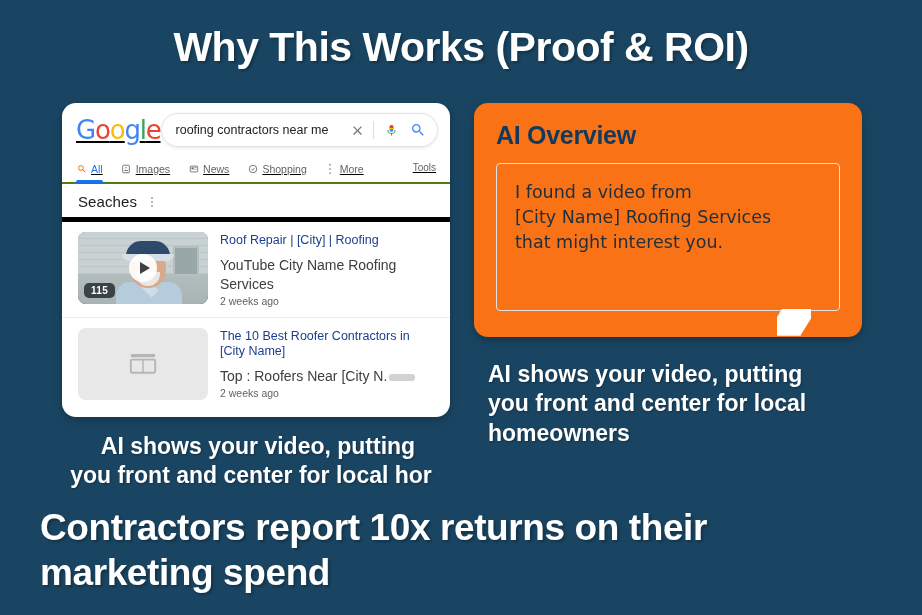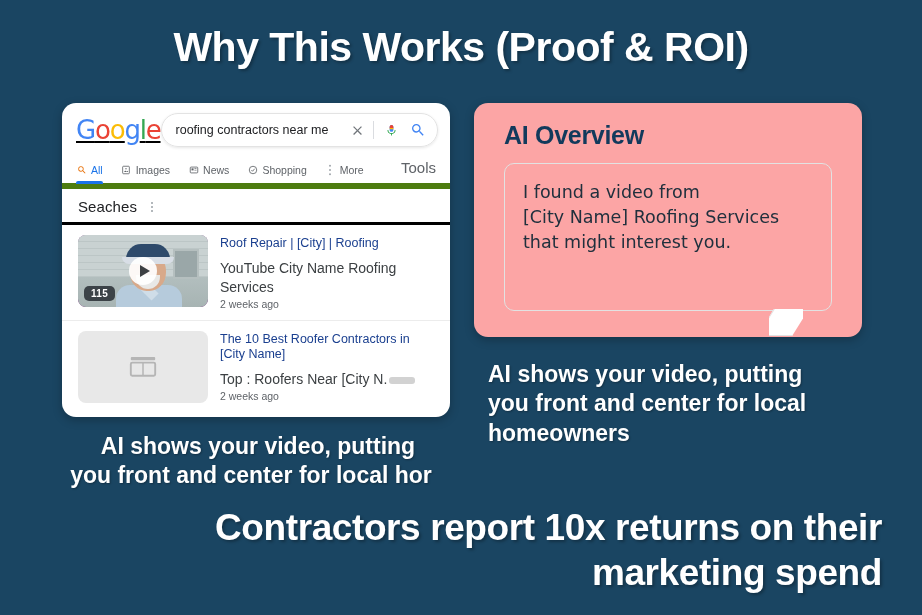--- a/index.html
+++ b/index.html
@@ -73,45 +73,46 @@
   .g-icon { display:flex; align-items:center; justify-content:center; }
   .g-clear { width: 20px; margin-right: 6px; }
   .g-divider { width:1px; height:18px; background:#dadce0; margin-right:8px; }
   .g-mic { width: 18px; margin-right: 9px; }
   .g-search-ico { width: 18px; }
 
   
   .g-tabs {
     display: flex; align-items: center;
     padding: 6px 14px 0 14px;
-    border-bottom: 6px solid #4d7c0f;
+    border-bottom: 2px solid #4d7c0f;
     position: relative;
+    text-decoration: underline;
   }
   .g-tab {
     display:flex; align-items:center; gap:4px;
     font-size: 10.5px;
     color: #5f6368;
     padding: 4px 0 7px 0;
     margin-right: 18px;
     white-space: nowrap;
     position: relative;
   }
   .g-tab.active { color: #1a73e8; }
   .g-tab.active::after {
     content:""; position:absolute; left:0; right:0; bottom:-1px;
     height:3px; background:#1a73e8; border-radius:2px 2px 0 0;
   }
   .g-tab-ico { width: 11px; height: 11px; display:flex; align-items:center; justify-content:center; }
-  .g-tools { margin-left:auto; margin-right:0; font-size:15px; color:#5f6368; padding-bottom:7px;text-align:center; }
+  .g-tools { margin-left:auto; margin-right:0; font-size:10px; color:#5f6368; padding-bottom:7px;text-align:center; }
 
   
   .g-seaches-row {
     display:flex; align-items:center;
     padding: 9px 14px 7px 16px;
-    border-bottom: 3px solid #000000;
+    border-bottom: 5px solid #000000;
   }
   .g-seaches {
     font-size: 15px; color:#202124; font-weight:400;
     letter-spacing: 0.1px;
   }
   .g-kebab {
     margin-left: 14px;
     display:flex; flex-direction:column; gap:2px; align-items:center;
   }
   .g-kebab i { width:2px; height:2px; background:#9aa0a6; border-radius:50%; display:block;}
@@ -193,36 +194,36 @@
     background:#d2d2d2; border-radius:3px;
     vertical-align: middle; margin-left:2px;
   }
   .g-rdate { font-size: 10.5px; color:#5f6368; }
 
   
   .ai-card {
     position: absolute;
     left: 474px; top: 103px;
     width: 388px; height: 234px;
-    background: #fca5a5;
+    background: #f97316;
     border-radius: 14px;
     box-shadow: 0 3px 10px rgba(0,0,0,0.25);
-    padding: 18px 30px;
+    padding: 18px 22px;
   }
   .ai-title {
     color: #123a5c;
     font-size: 25px;
     font-weight: bold;
     letter-spacing: -0.3px;
     margin-bottom: 13px;
   }
   .ai-bubble {
     position: relative;
     border: 1.5px solid #e2e2e2;
-    border-radius: 10px;
+    border-radius: 4px;
     padding: 16px 16px 16px 18px;
     height: 148px;
   }
   .ai-bubble-text {
     font-size: 17.5px;
     line-height: 1.42;
     color: #20303d;
     font-family: "DejaVu Sans", sans-serif;
   }
   .ai-tail {
@@ -261,21 +262,21 @@
   .cap-right {
     left: 488px; top: 360px;
     width: 380px;
     text-align: left;
   }
 
   
   .headline {
     position: absolute;
     left: 0; right: 0; top: 505px;
-    text-align: right;
+    text-align: left;
     color: #ffffff;
     font-size: 37px;
     font-weight: bold;
     line-height: 1.22;
     letter-spacing: -0.4px;
     text-shadow: 2px 2px 3px rgba(0,0,0,0.28);
     padding: 0 40px;
   }
 </style>
 </head>

